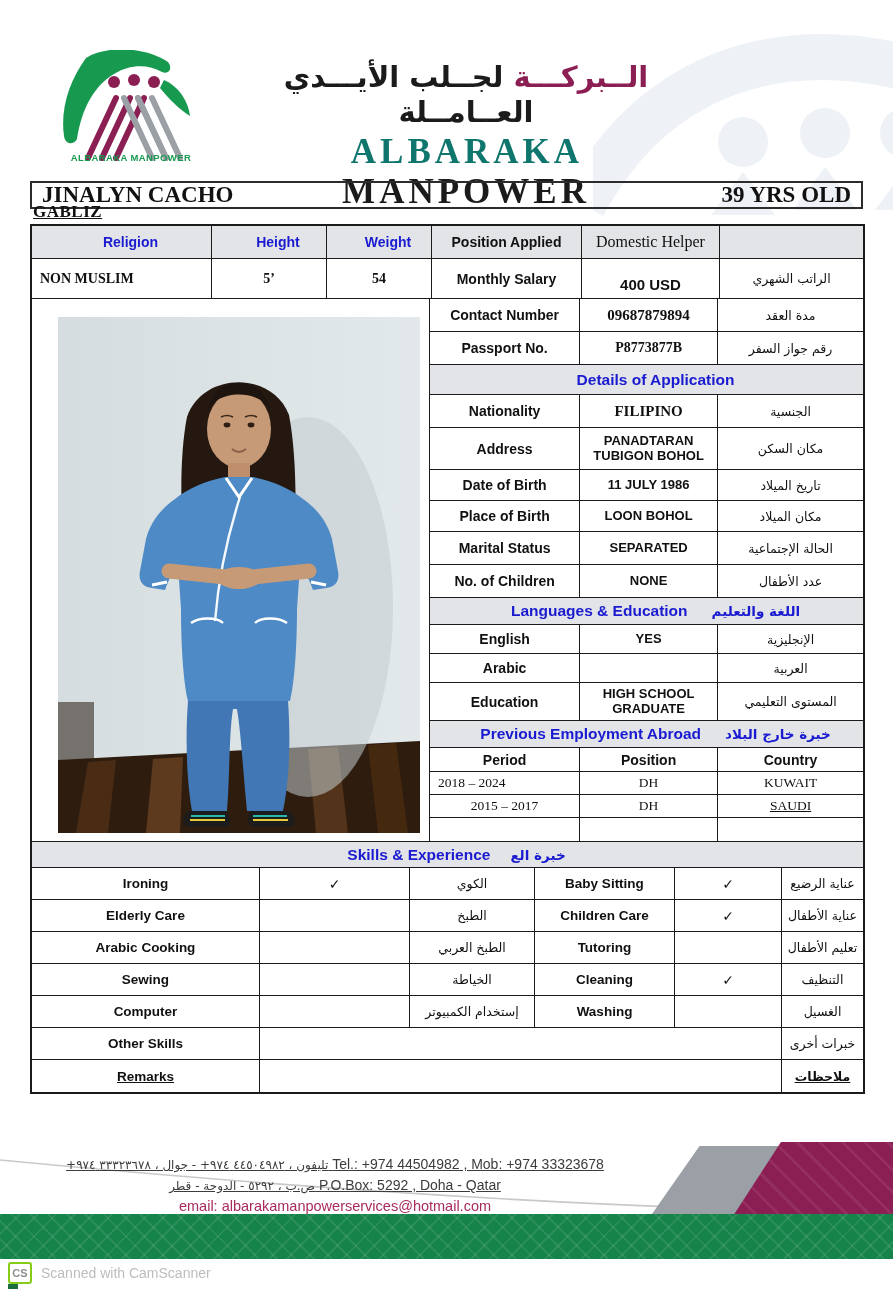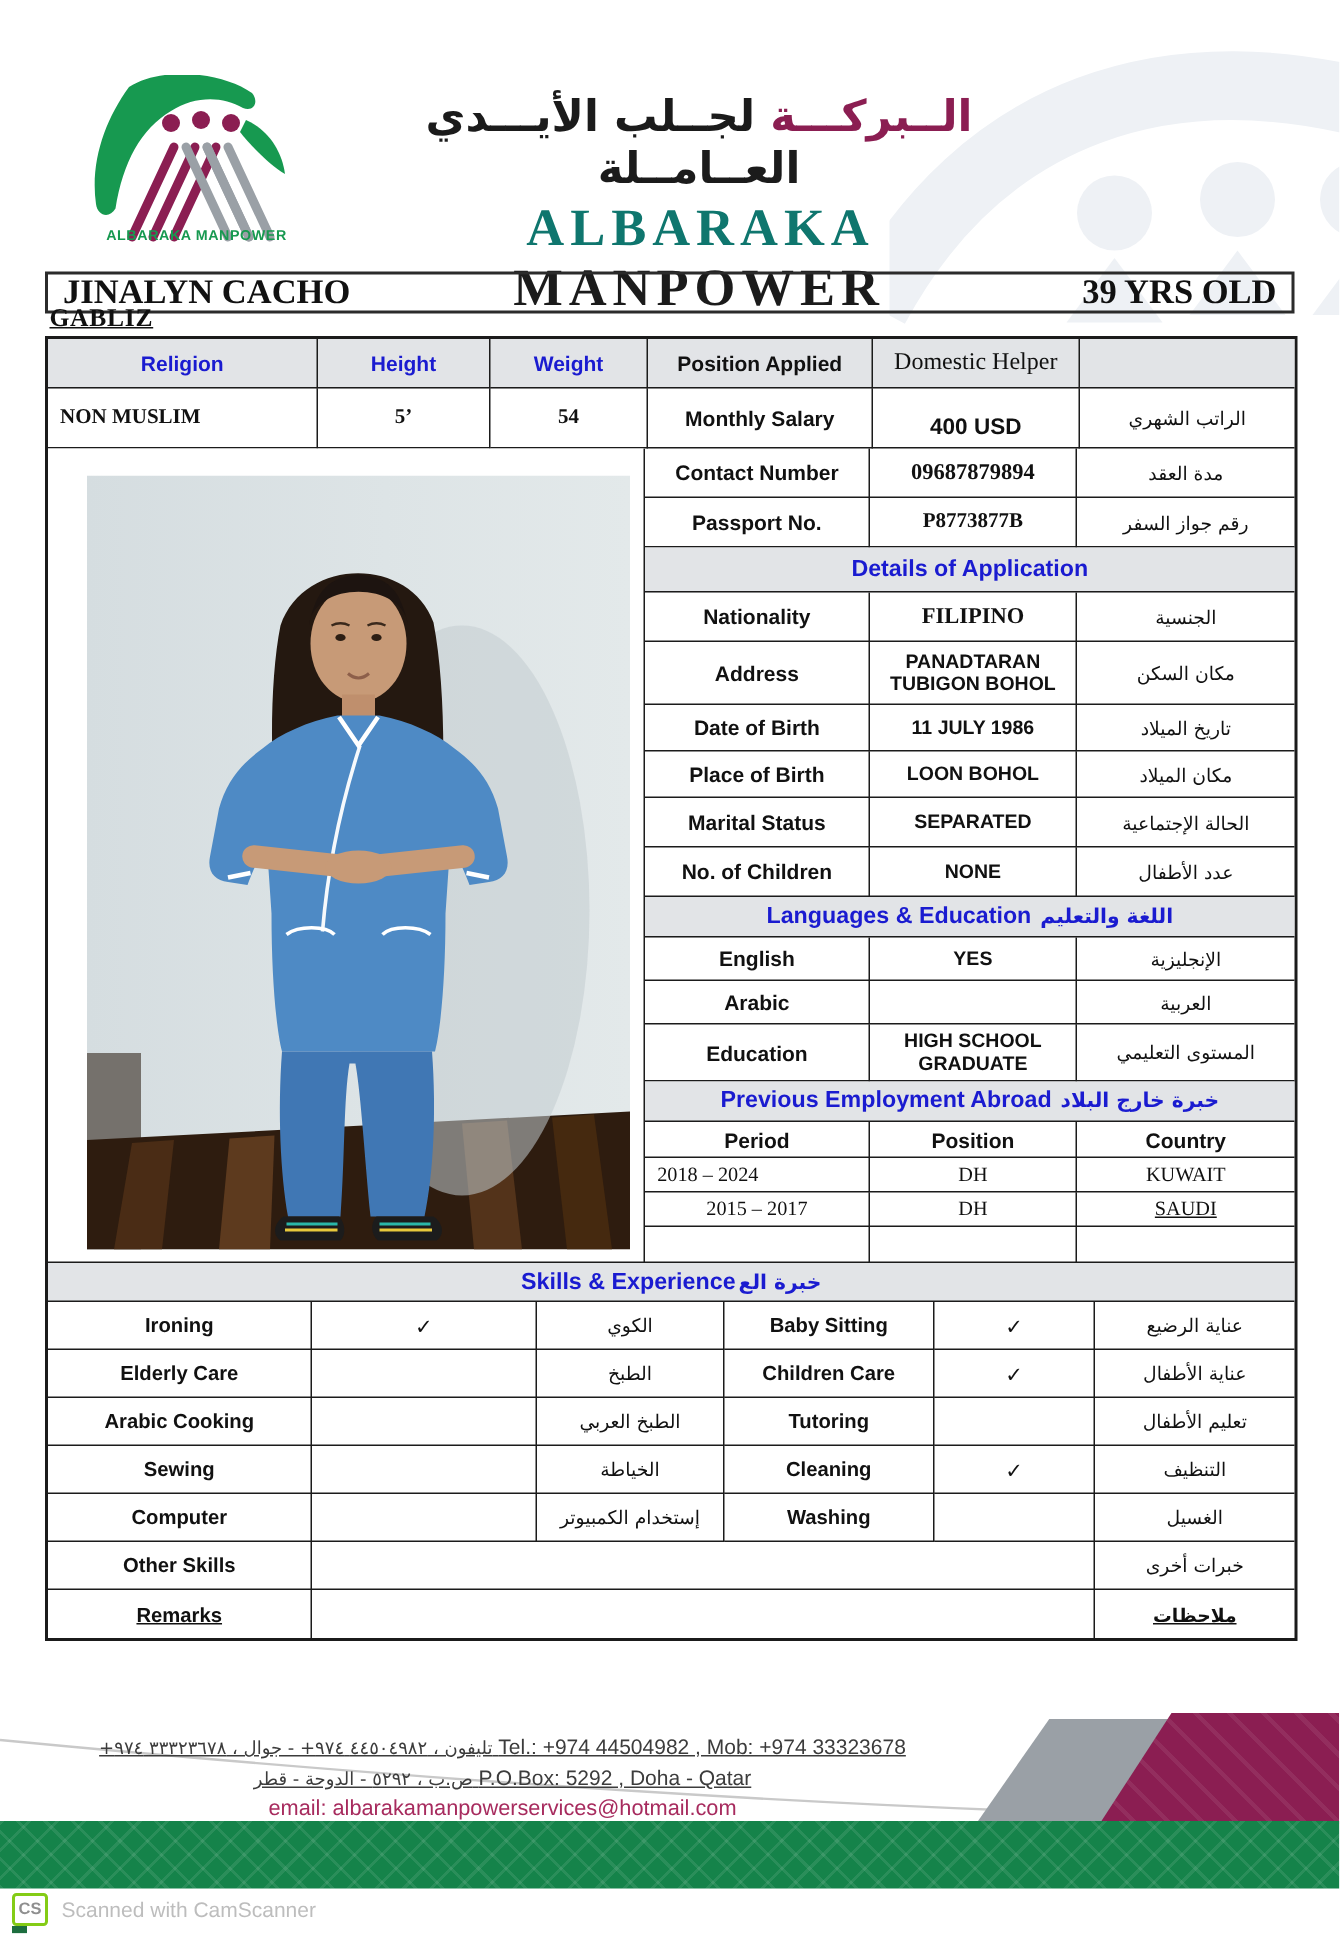--- a/index.html
+++ b/index.html
@@ -27,28 +27,28 @@
            font-weight:bold;font-size:17px;text-decoration:underline;letter-spacing:.5px;}
   
   .sheet{position:absolute;left:30px;top:224px;width:835px;border:2px solid #1b1b1b;box-sizing:border-box;background:#fff;}
   .r{display:flex;}
   .c{display:flex;align-items:center;justify-content:center;box-sizing:border-box;
      border-right:1.5px solid #1b1b1b;border-bottom:1.5px solid #1b1b1b;text-align:center;}
   .r .c:last-child{border-right:none;}
   .noline-b .c{border-bottom:none;text-decoration:underline;}
   .hdrrow{background:#e2e4e7;}
   .w180{width:180px}.w115{width:115px}.w105{width:105px}.w150{width:150px}.w138{width:138px}
-  .w200{width:176px}.w125{width:125px}.w140{width:140px}.w107{width:107px}.w522{width:522px}
+  .w200{width:228px}.w125{width:125px}.w140{width:140px}.w107{width:107px}.w522{width:522px}
   .grow{flex:1}
   .h33{height:33px}.h40{height:40px}.h30{height:30px}.h42{height:42px}.h31{height:31px}
   .h27{height:27px}.h29{height:29px}.h38{height:38px}.h24{height:24px}.h23{height:23px}
   .h26{height:26px}.h32{height:32px}
   .lbl{font-weight:bold;font-size:14px;}
   .lbl-s{font-weight:bold;font-size:13.5px;}
-  .blue{color:#1a1bd0;}
+  .blue{color:#1a1bd0;padding-left:18px;}
   .serifb{font-family:"Liberation Serif",serif;font-weight:bold;}
   .serif{font-family:"Liberation Serif",serif;}
   .ar{font-family:"DejaVu Sans",sans-serif;font-size:12.5px;direction:rtl;}
   .val{font-weight:bold;font-size:13px;line-height:1.15;}
   .left-pad{justify-content:flex-start;padding-left:8px;text-align:left;}
   .sec-title{font-weight:bold;font-size:15.5px;}
   .sec-title-ar{font-family:"DejaVu Sans",sans-serif;font-weight:bold;font-size:13.5px;margin-left:6px;direction:rtl;}
   .check{font-size:14px;}
   .mid{display:flex;}
   .photo-cell{width:400px;box-sizing:border-box;border-right:1.5px solid #1b1b1b;

